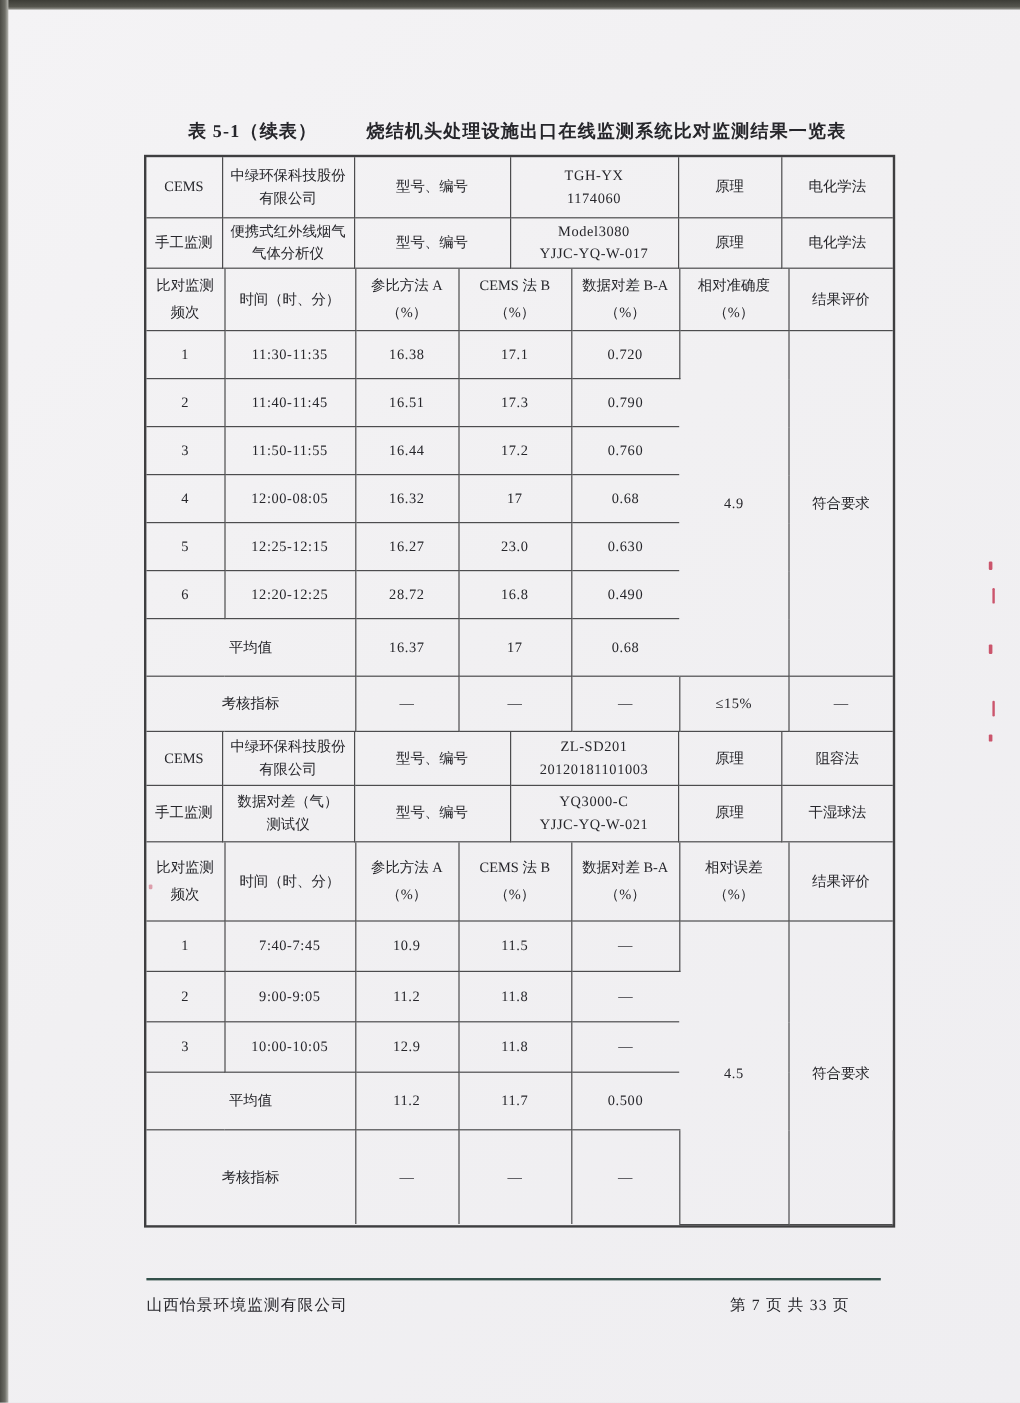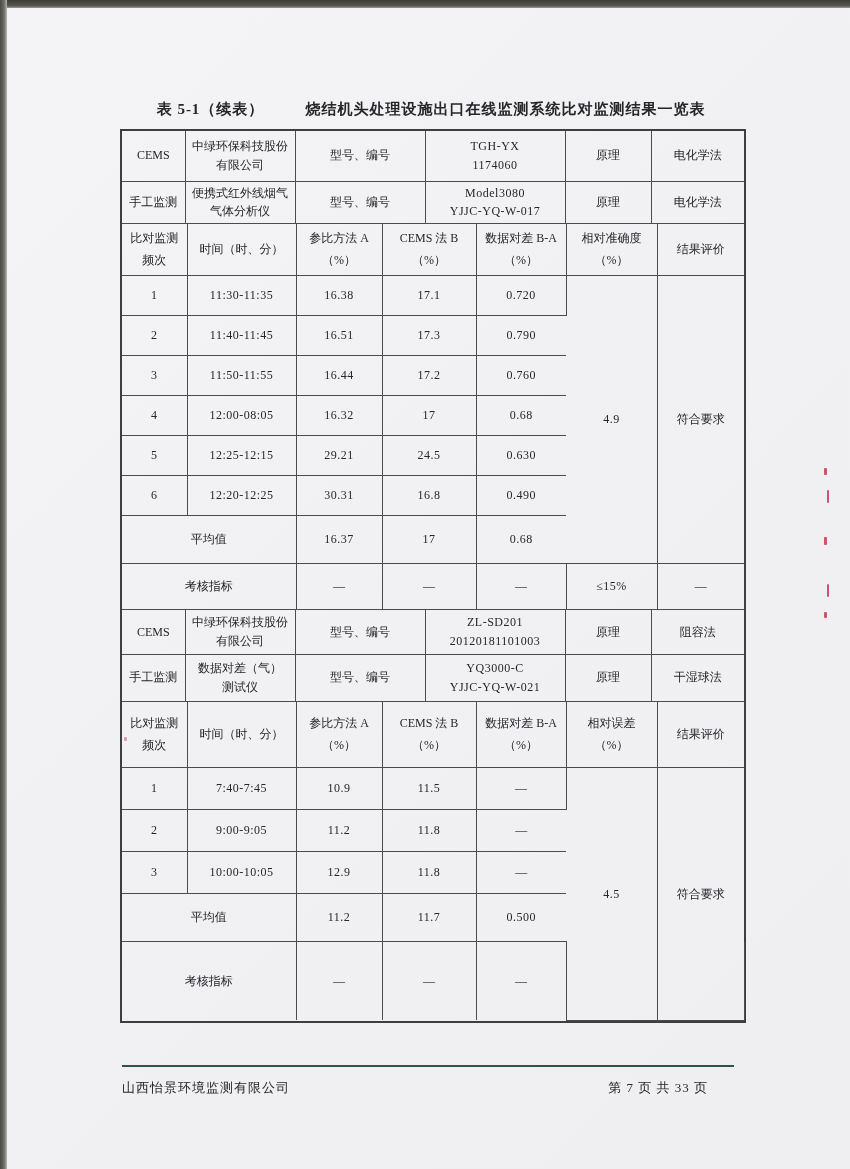--- a/index.html
+++ b/index.html
@@ -188,28 +188,28 @@
         <tr class="h40">
           <td class="num">4</td>
           <td class="num">12:00-08:05</td>
           <td class="num">16.32</td>
           <td class="num">17</td>
           <td class="num">0.68</td>
         </tr>
         <tr class="h40">
           <td class="num">5</td>
           <td class="num">12:25-12:15</td>
-          <td class="num">29.21</td>
-          <td class="num">24.5</td>
+          <td class="num">16.27</td>
+          <td class="num">23.0</td>
           <td class="num">0.630</td>
         </tr>
         <tr class="h40">
           <td class="num">6</td>
           <td class="num">12:20-12:25</td>
-          <td class="num">30.31</td>
+          <td class="num">28.72</td>
           <td class="num">16.8</td>
           <td class="num">0.490</td>
         </tr>
         <tr class="h48">
           <td colspan="2">平均值</td>
           <td class="num">16.37</td>
           <td class="num">17</td>
           <td class="num">0.68</td>
         </tr>
         <tr class="h46">

